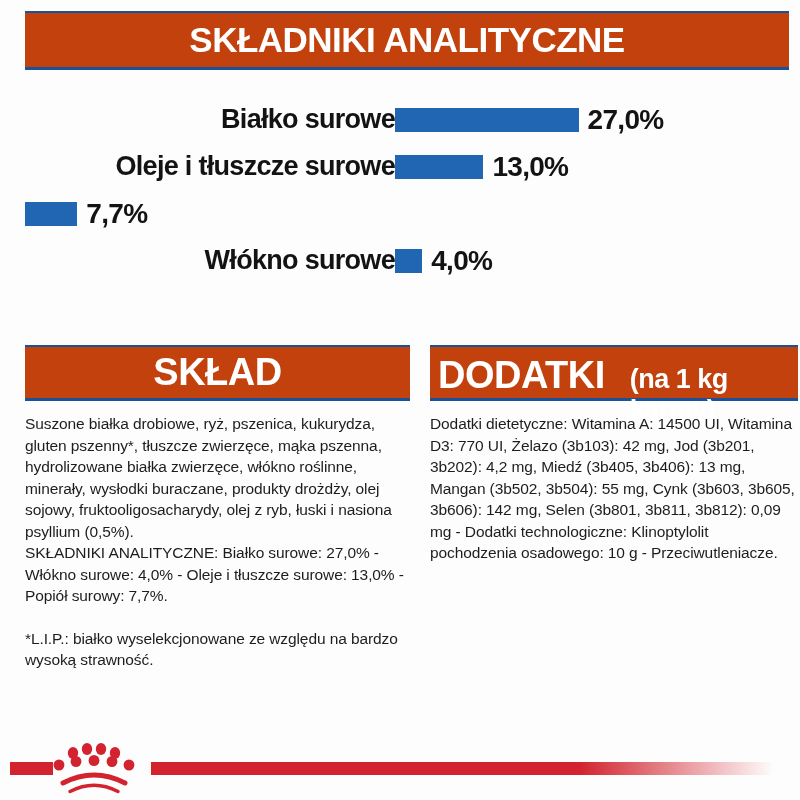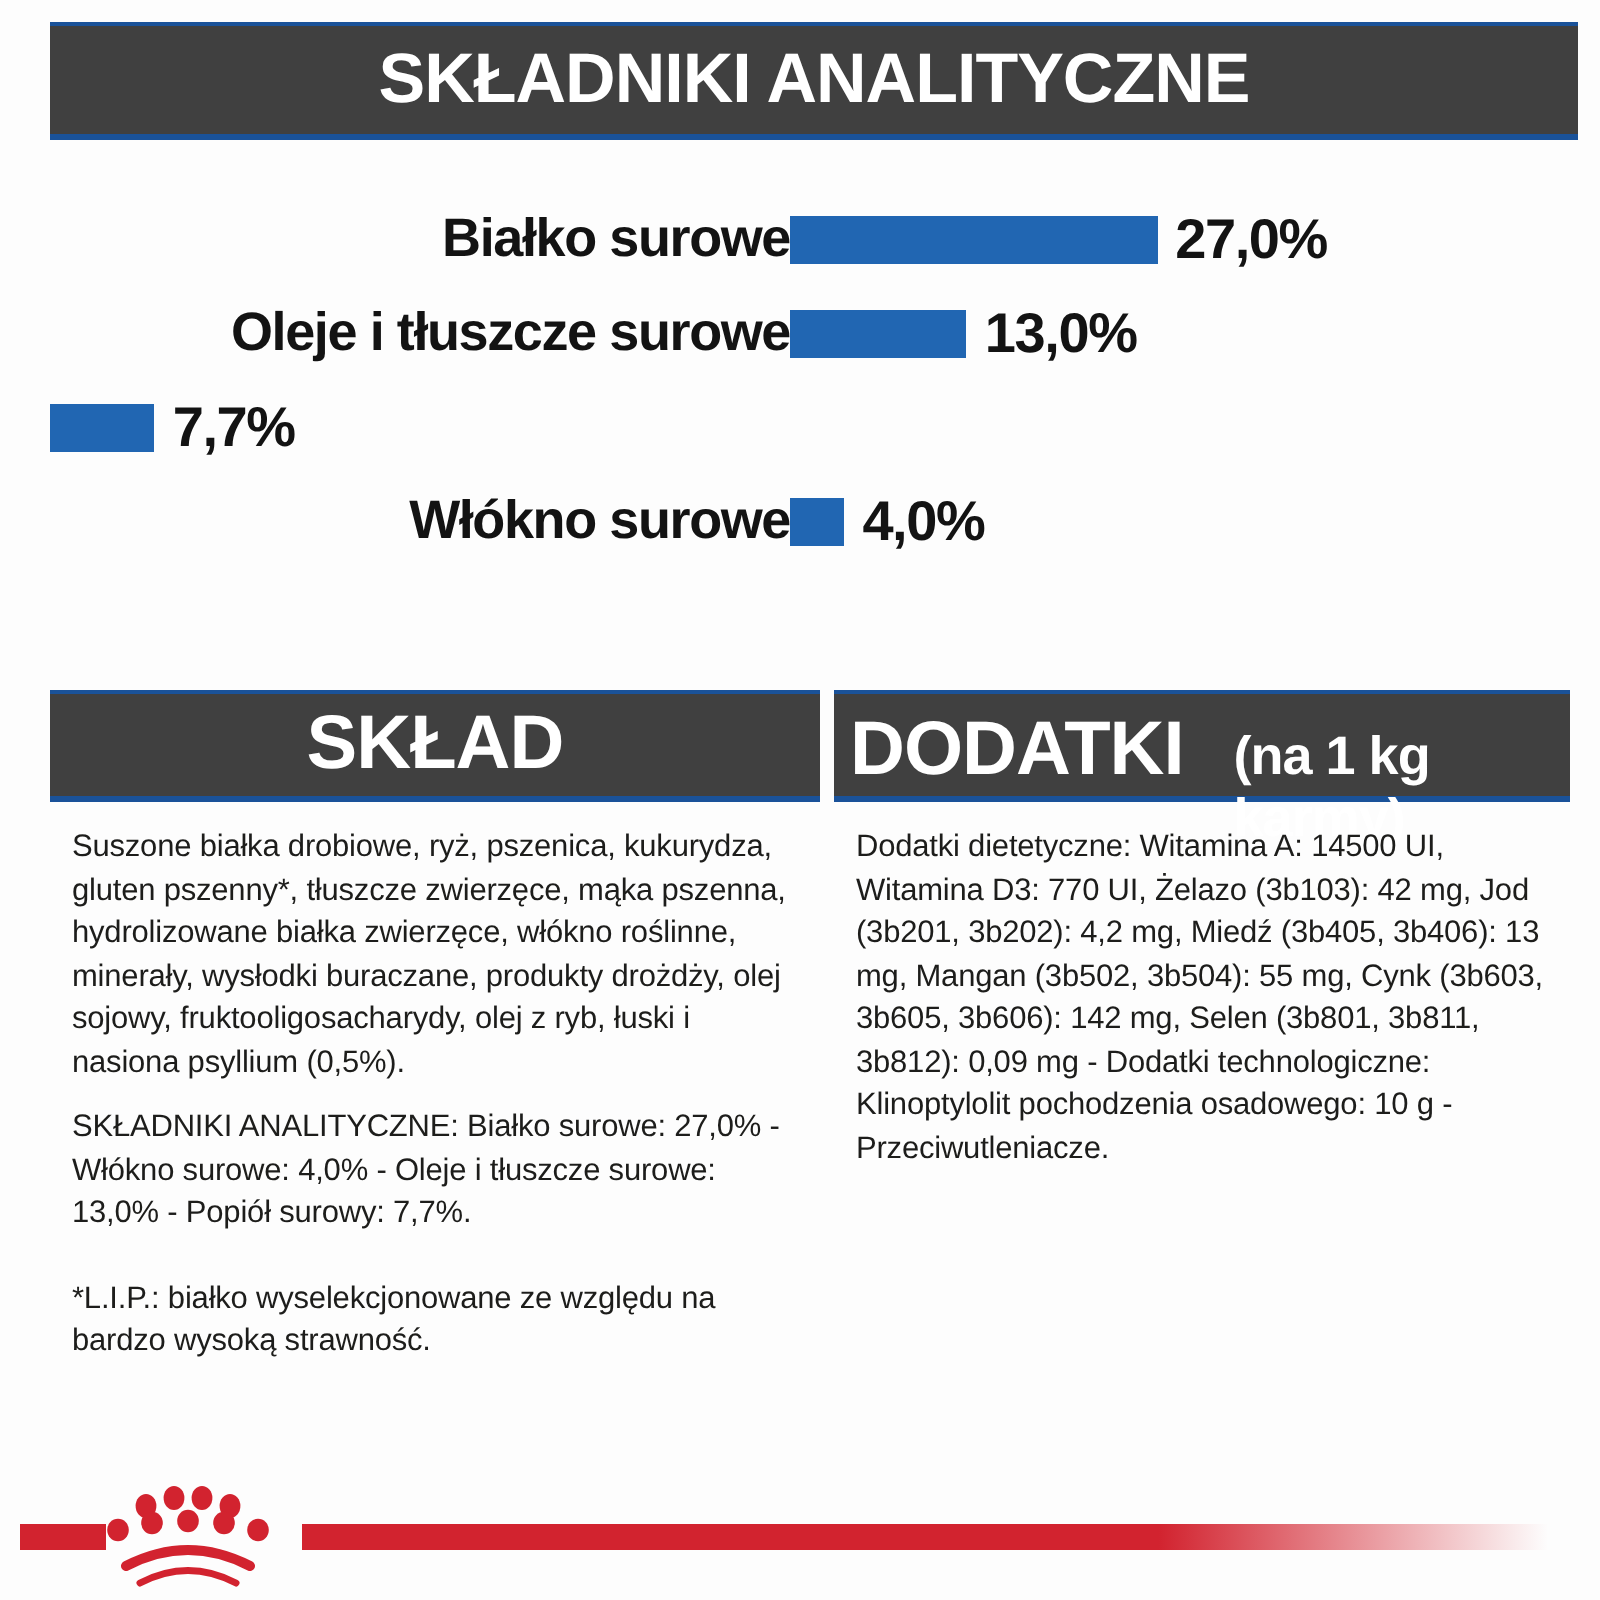--- a/index.html
+++ b/index.html
@@ -6,21 +6,21 @@
     margin: 0;
     padding: 0;
     width: 800px;
     height: 800px;
     background: #fdfdfd;
     font-family: "Liberation Sans", sans-serif;
     overflow: hidden;
     position: relative;
   }
   .banner {
-    background: #404040;
+    background: #c2410c;
     color: #ffffff;
     box-sizing: border-box;
     border-top: 2px solid #1a5299;
     border-bottom: 3px solid #1a5299;
     font-weight: bold;
     letter-spacing: -0.5px;
   }
   #top-banner {
     position: absolute;
     left: 25px; top: 11px;
@@ -43,37 +43,37 @@
   .chart-bar { height: 24px; flex: none; }
   .chart-value {
     margin-left: 9px;
     font-size: 28px; font-weight: bold; color: #131313;
     letter-spacing: -0.7px;
   }
   #columns {
     position: absolute;
     left: 25px; top: 345px;
     width: 773px;
-    display: flex; gap: 7px;
+    display: flex; gap: 20px;
   }
   .col-left  { width: 385px; flex: none; }
   .col-right { width: 368px; flex: none; }
   .col-banner {
     height: 56px;
     display: flex; align-items: center; justify-content: center;
     font-size: 38px;
   }
   .col-banner.left-align { justify-content: flex-start; padding-left: 8px; align-items: baseline; padding-top: 7px; box-sizing: border-box; }
   .col-banner .suffix { font-size: 27px; margin-left: 25px; letter-spacing: -0.5px; }
   .body-text {
     margin-top: 12px;
     font-size: 15.5px; line-height: 21.5px;
     color: #1d1d1b; letter-spacing: -0.1px;
   }
-  .body-text p { margin: 11px; }
+  .body-text p { margin: 0; }
   .body-text p.footnote { margin-top: 21px; }
   .redbar {
     position: absolute;
     height: 13px; top: 762px;
     background: #d2232f;
   }
   #logo-bar-left  { left: 10px; width: 43px; }
   #logo-bar-right {
     left: 151px; width: 649px;
     background: linear-gradient(90deg, #d2232f 0%, #d2232f 66%, rgba(210,35,47,0) 96%);

